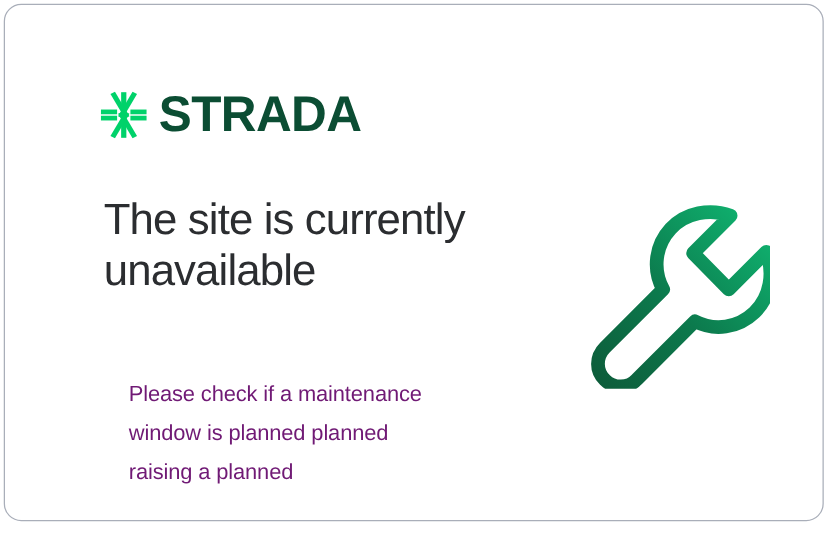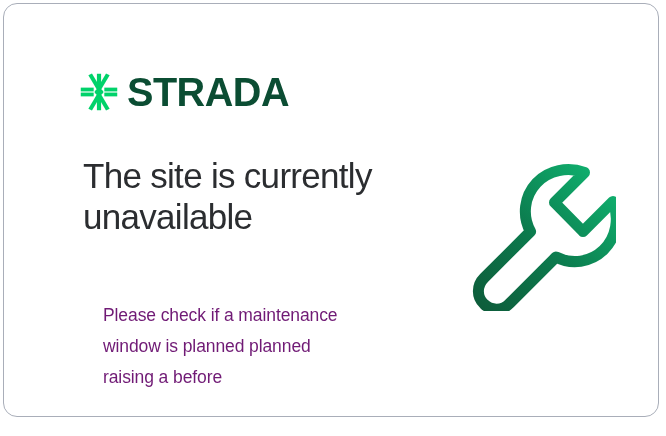--- a/index.html
+++ b/index.html
@@ -136,21 +136,21 @@
         </svg>
       </span>
       <span class="logo-word">STRADA</span>
     </div>
 
     <h1 class="headline">The site is currently unavailable</h1>
 
     <p class="body-copy">
       <span class="line">Please check if a maintenance</span>
       <span class="line">window is planned planned</span>
-      <span class="line">raising a before</span>
+      <span class="line">raising a planned</span>
     </p>
 
     <div class="wrench">
       <svg viewBox="0 0 160 155" aria-hidden="true">
         <defs>
           <linearGradient id="wrenchGrad" x1="0" y1="1" x2="1" y2="0">
             <stop offset="0%" stop-color="#0d5c3a"></stop>
             <stop offset="45%" stop-color="#0c7a4d"></stop>
             <stop offset="100%" stop-color="#10b873"></stop>
           </linearGradient>

